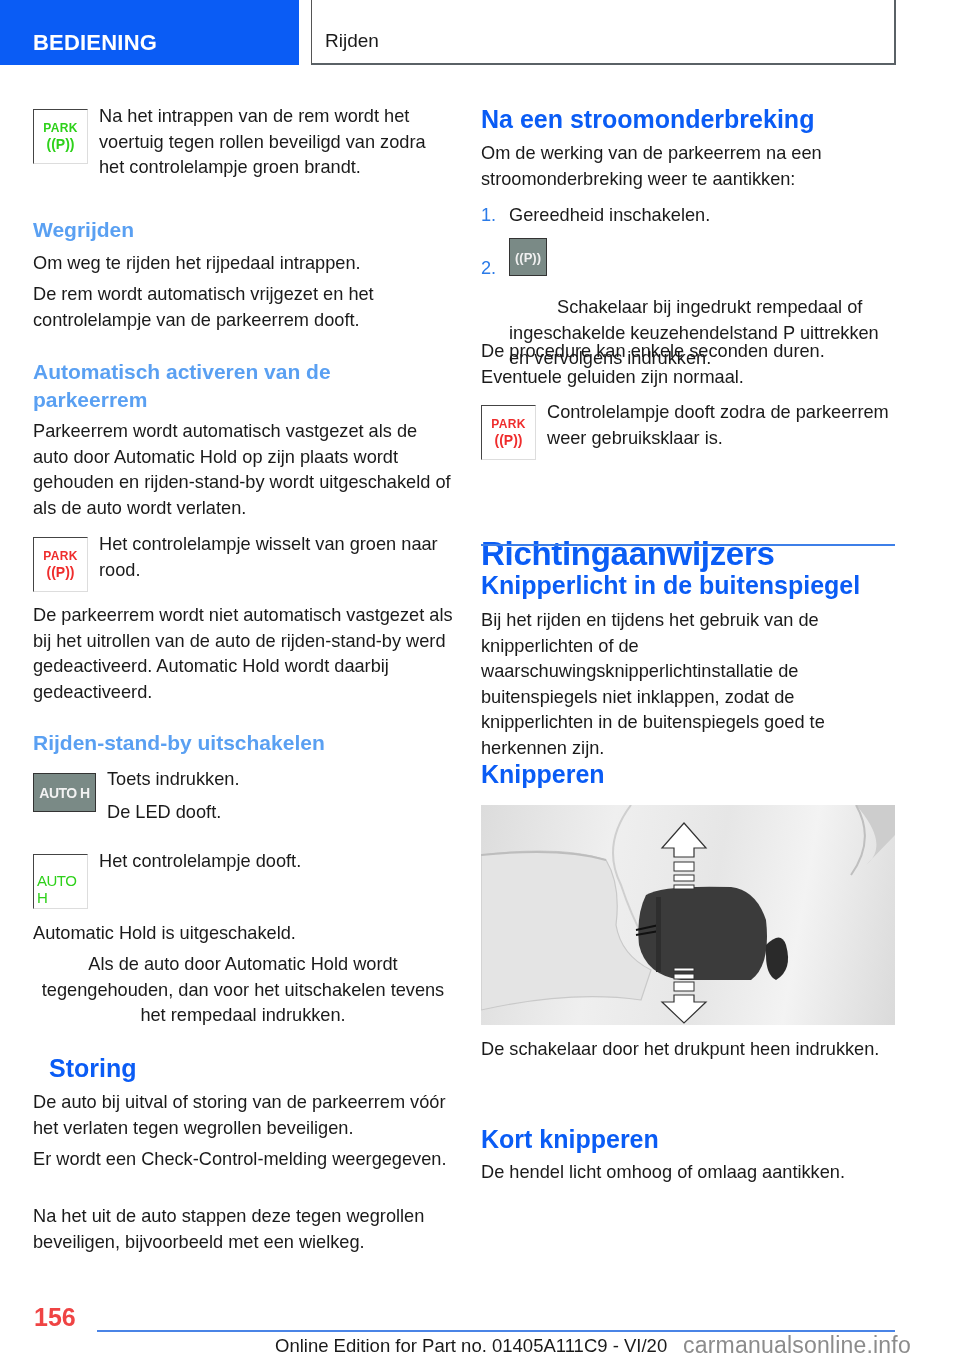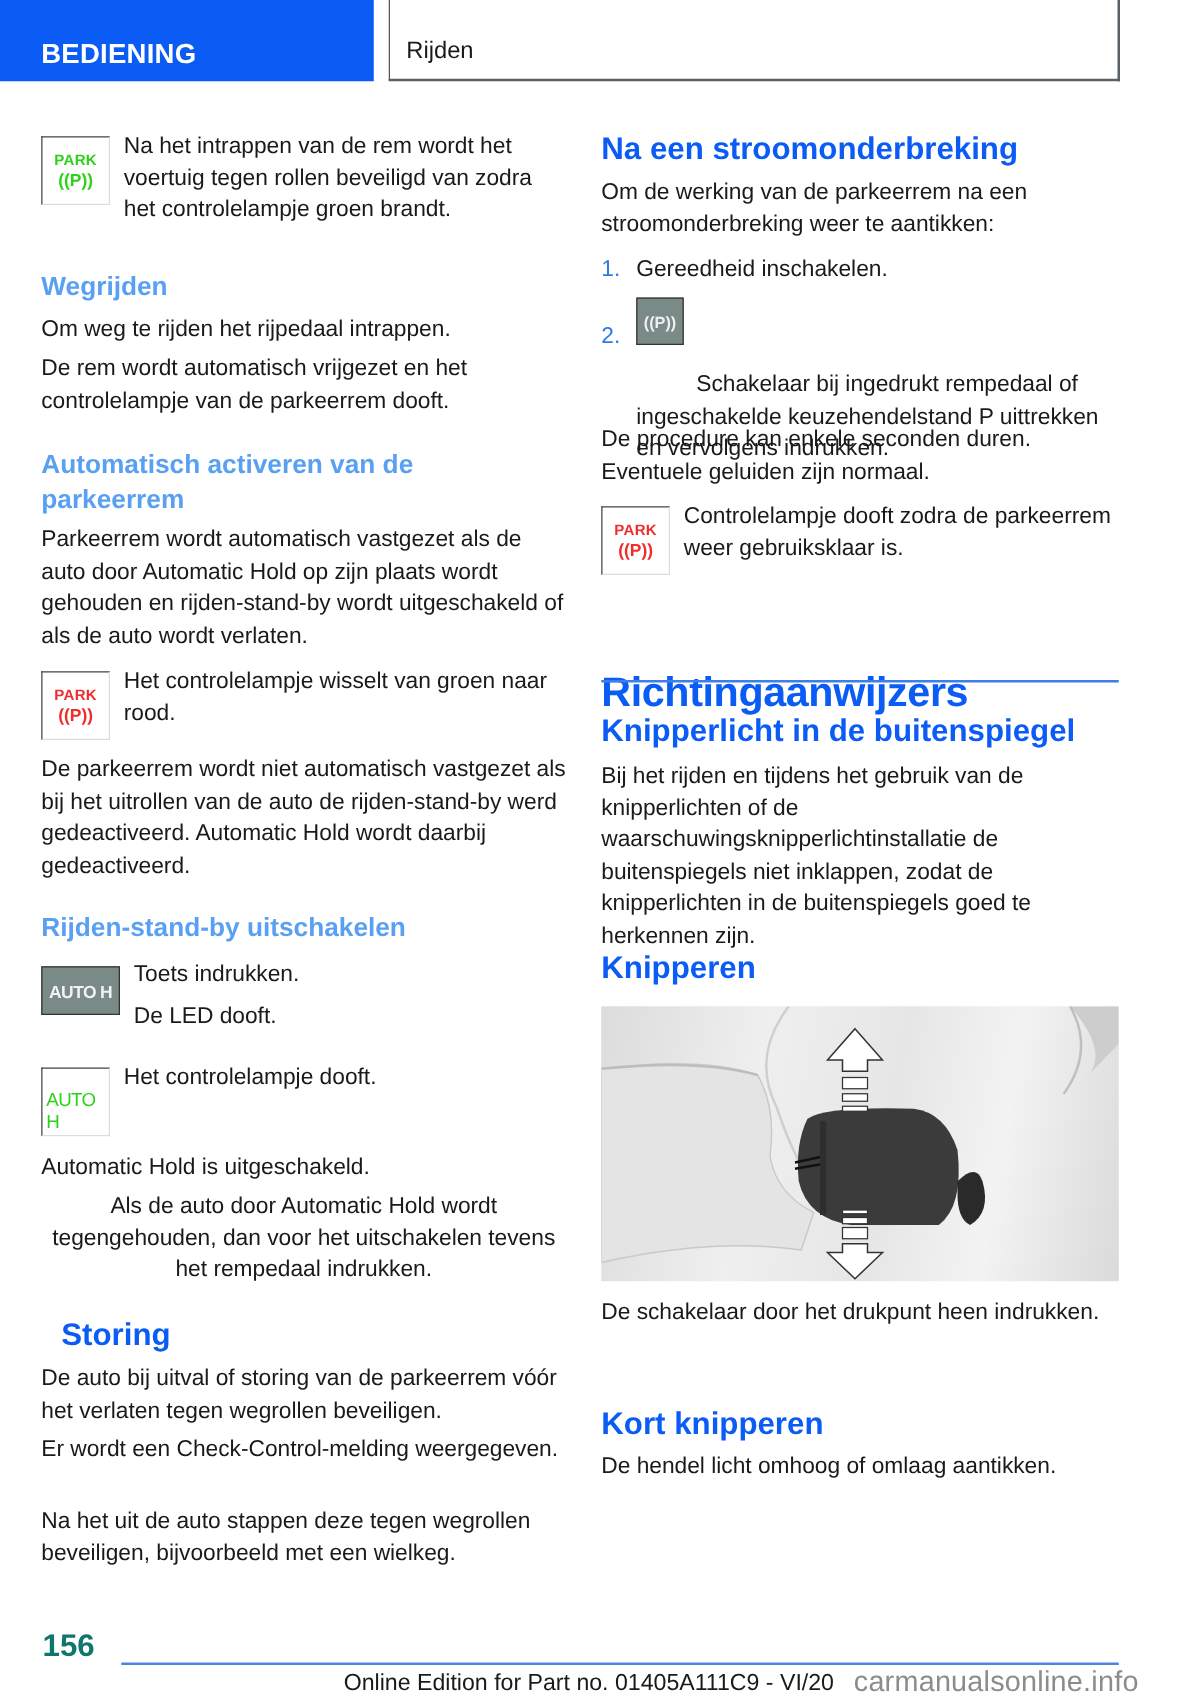--- a/index.html
+++ b/index.html
@@ -26,21 +26,21 @@
 
   .autoh-btn { position: absolute; width: 63px; height: 39px; background: #7a8a86; border: 1.5px solid #333; display: flex; align-items: center; justify-content: center; color: #f2f2f2; font-weight: bold; font-size: 14px; letter-spacing: -0.5px; }
   .autoh-lamp { color: #2ed11a; font-size: 15px; letter-spacing: -0.5px; }
 
   .pbtn { display: inline-flex; position: absolute; width: 38px; height: 38px; background: #7a8a86; border: 1.5px solid #333; align-items: center; justify-content: center; color: #f0f0f0; font-weight: bold; font-size: 13px; }
 
   .list-num { position: absolute; font-size: 18.2px; color: #2b7be8; line-height: 25.5px; }
 
   .figure { position: absolute; left: 481px; top: 805px; width: 414px; height: 220px; background: linear-gradient(100deg, #dcdcdc 0%, #efefef 30%, #e6e6e6 55%, #f3f3f3 75%, #dadada 100%); overflow: hidden; }
 
-  .footer-num { position: absolute; left: 34px; top: 1303px; font-size: 25px; font-weight: bold; color: #0f766e; }
+  .footer-num { position: absolute; left: 34px; top: 1303px; font-size: 25px; font-weight: bold; color: #ef4444; }
   .footer-rule { position: absolute; left: 97px; top: 1330px; width: 798px; height: 2px; background: #4a84e6; }
   .footer-edition { position: absolute; left: 275px; top: 1335px; font-size: 18.5px; color: #1a1a1a; }
   .watermark { position: absolute; left: 683px; top: 1332px; font-size: 23px; color: #8c8c8c; letter-spacing: 0.2px; }
 </style>
 </head>
 <body>
 
 <div class="hdr-section">
   <span>BEDIENING</span>
 </div>

